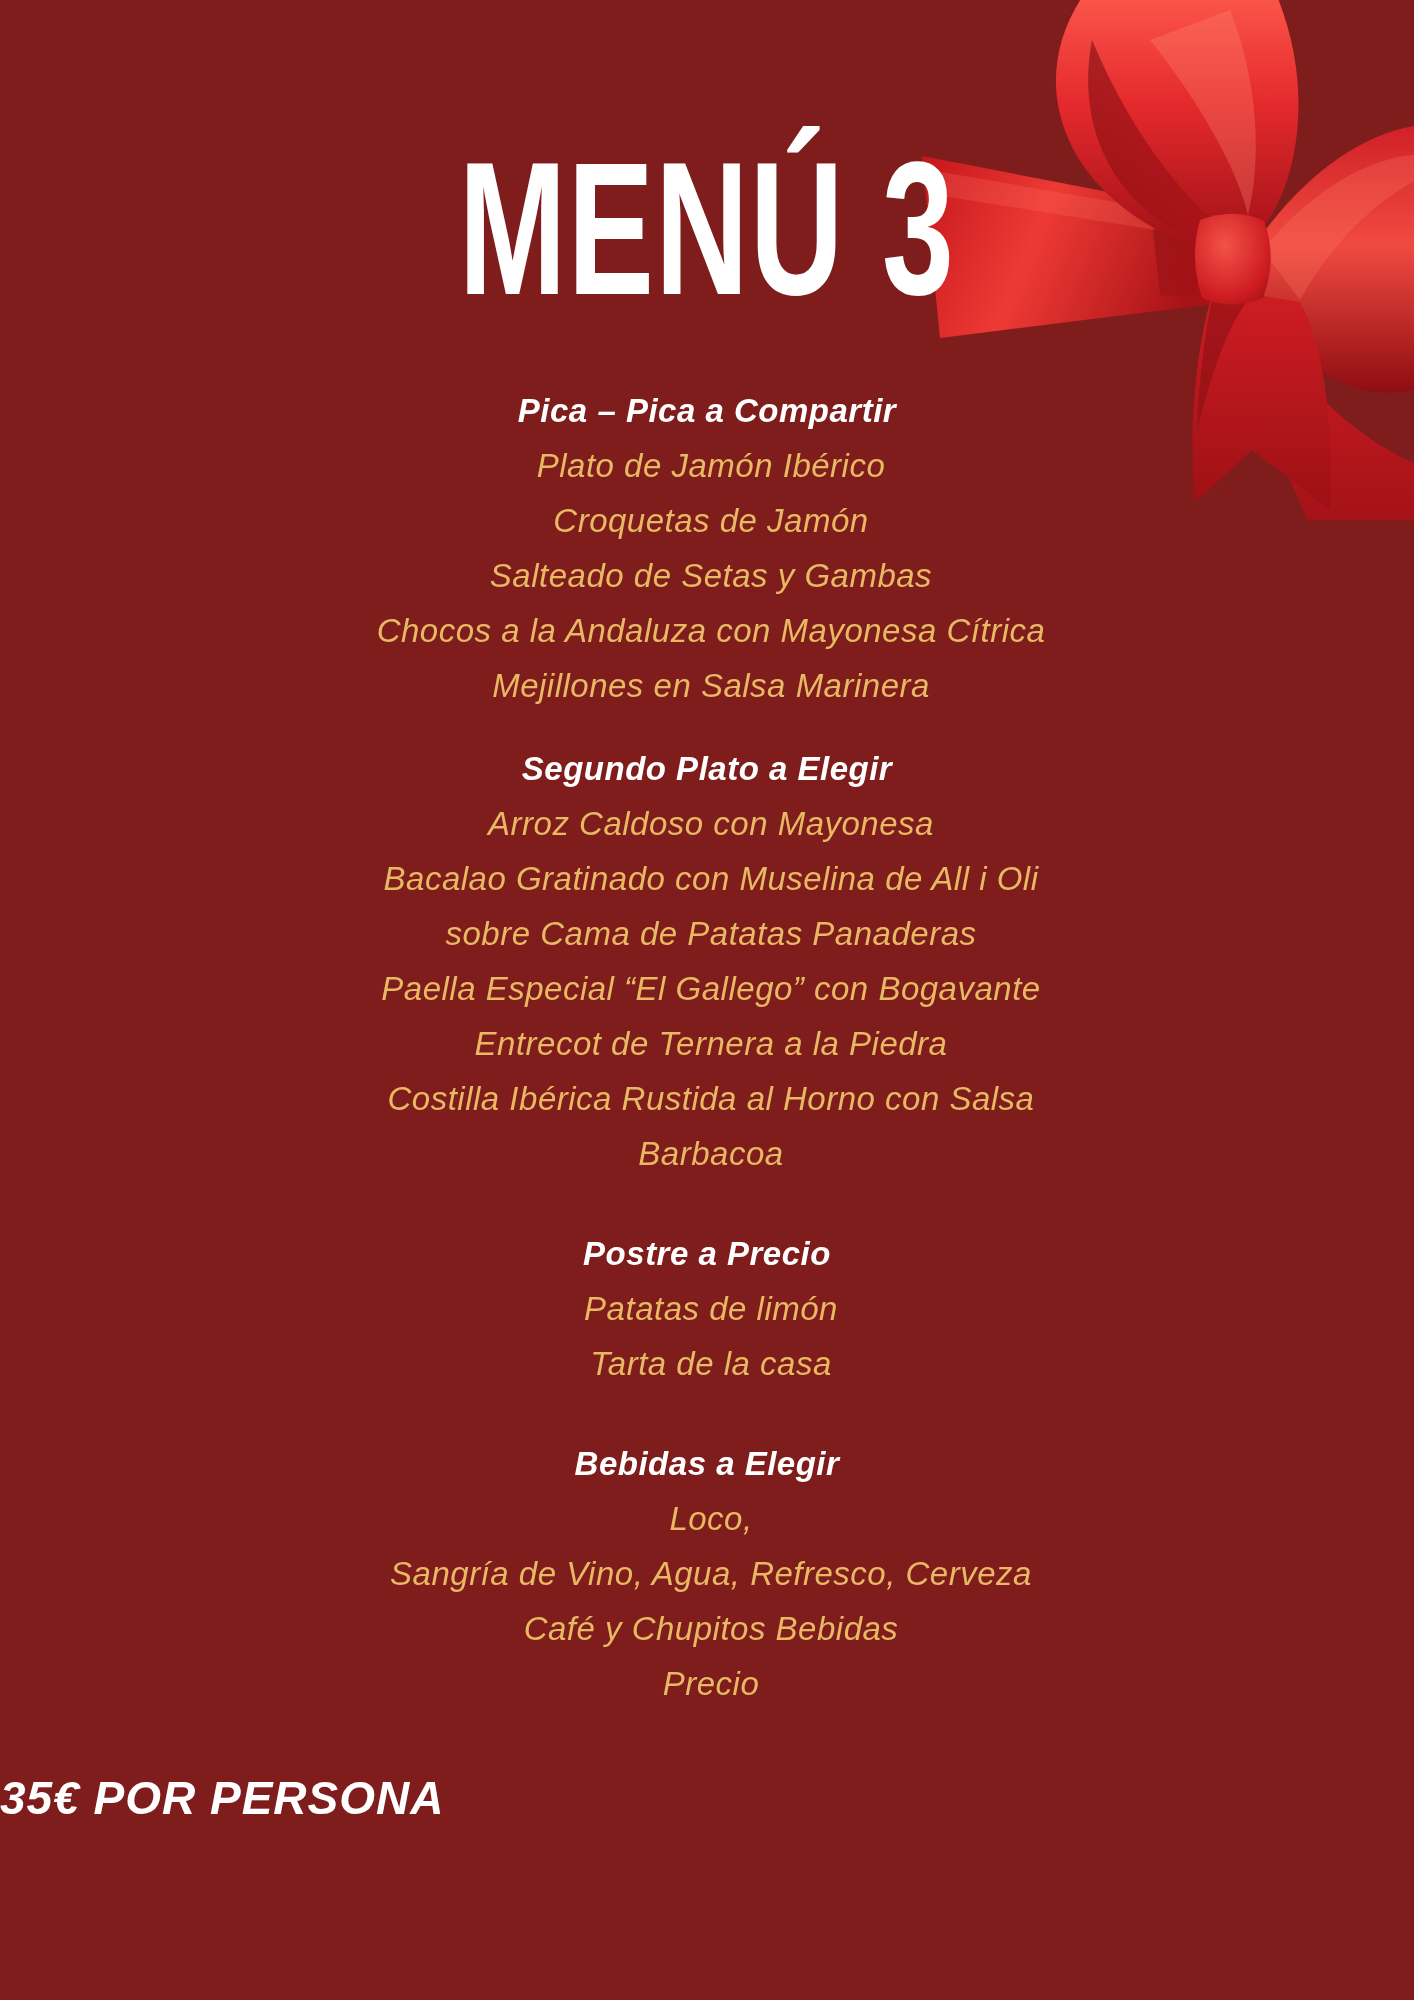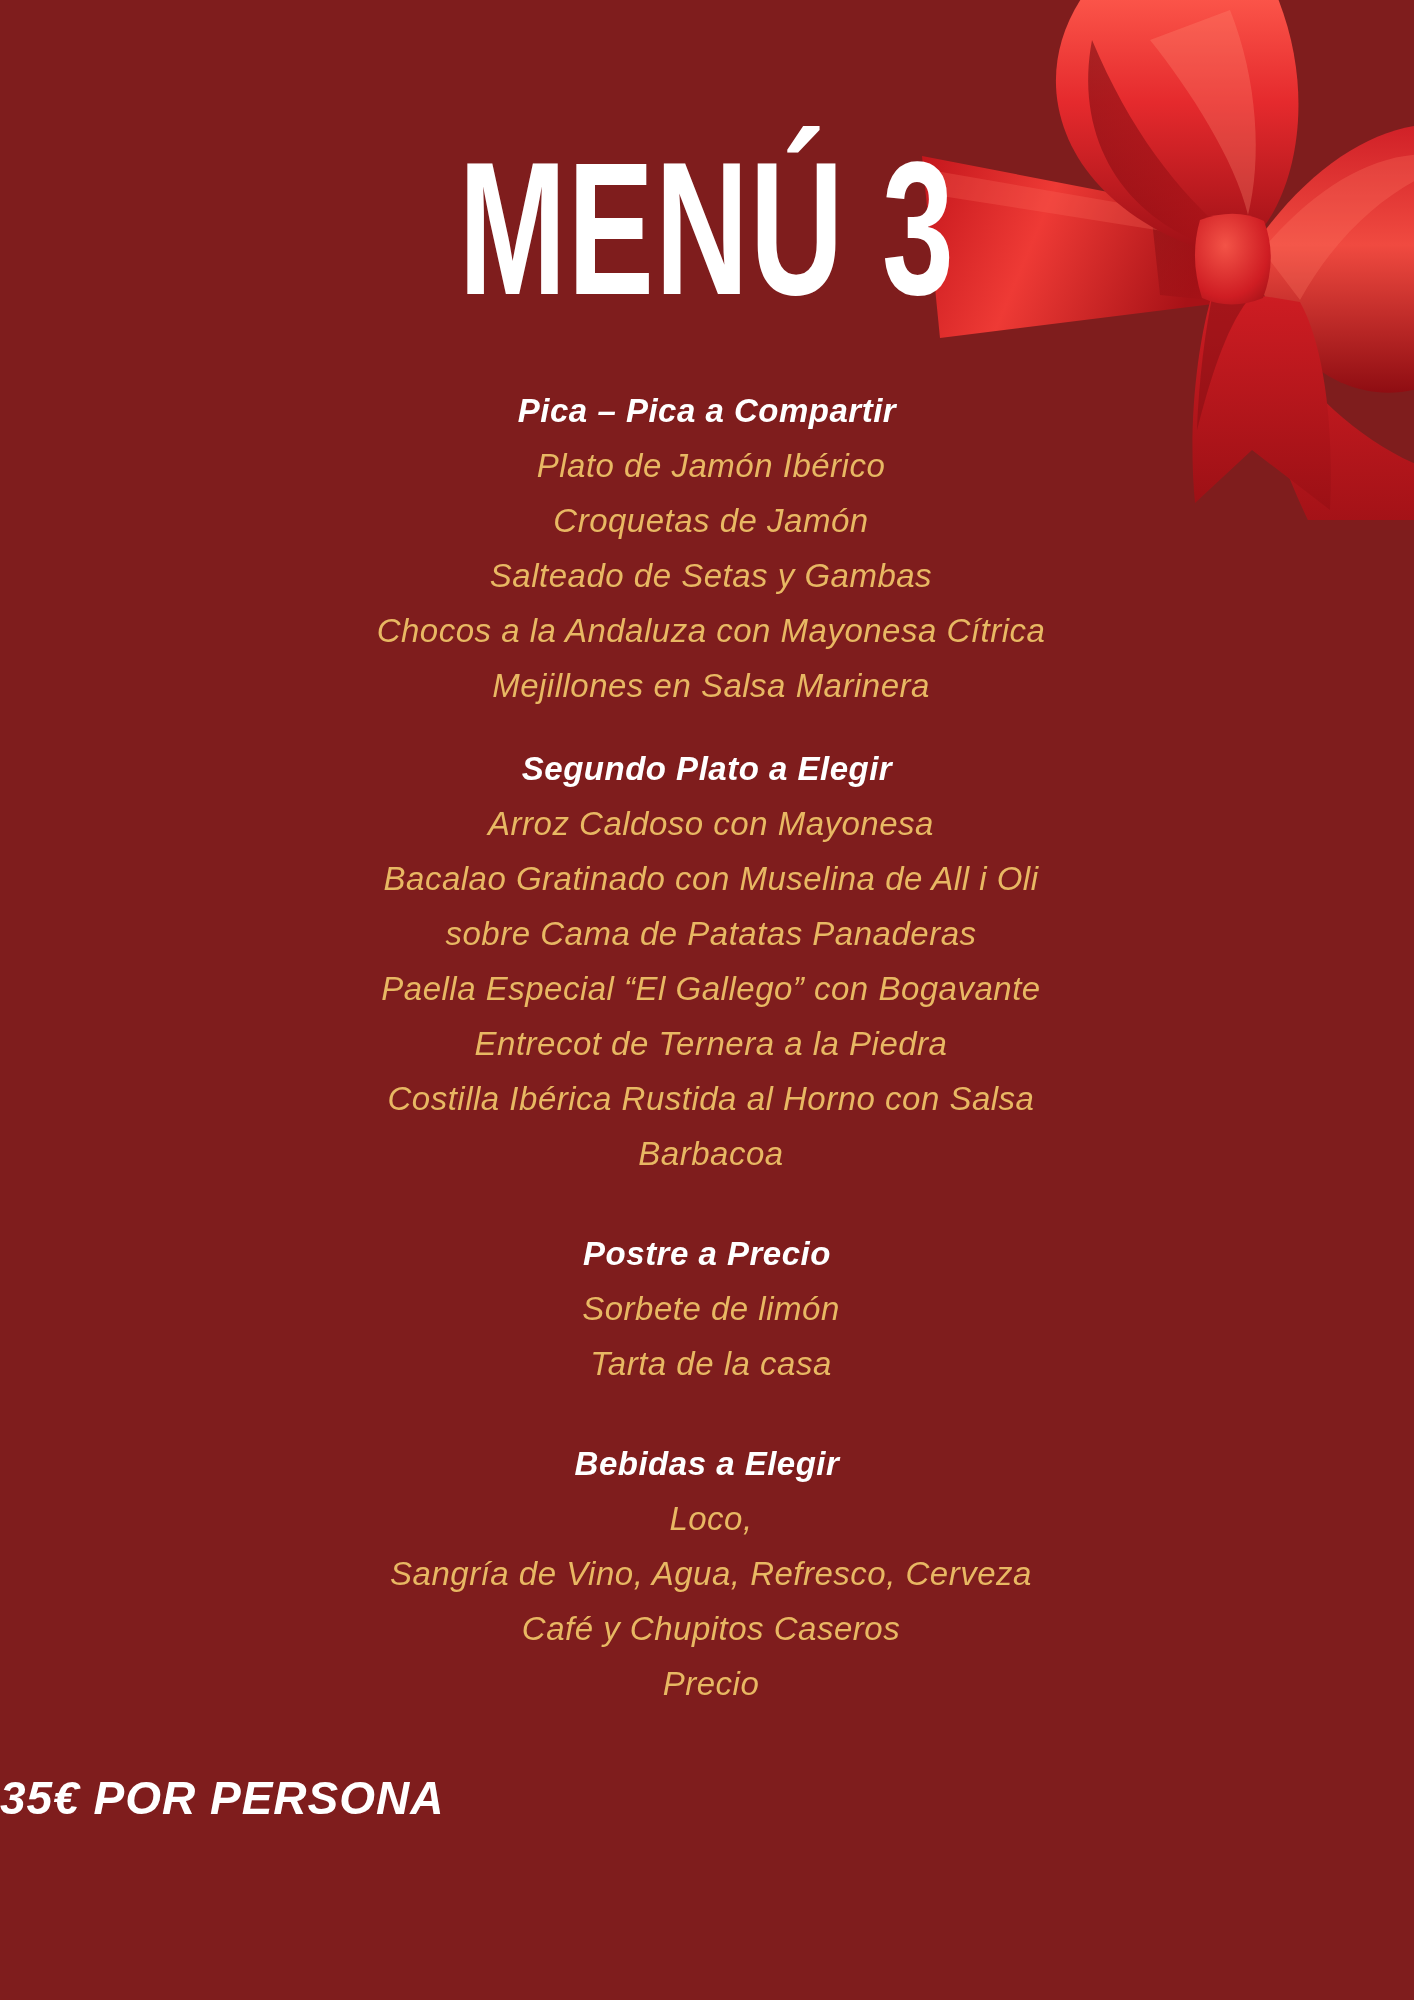--- a/index.html
+++ b/index.html
@@ -150,26 +150,26 @@
         <p class="menu-item">Arroz Caldoso con Mayonesa</p>
         <p class="menu-item">Bacalao Gratinado con Muselina de All i Oli</p>
         <p class="menu-item">sobre Cama de Patatas Panaderas</p>
         <p class="menu-item">Paella Especial “El Gallego” con Bogavante</p>
         <p class="menu-item">Entrecot de Ternera a la Piedra</p>
         <p class="menu-item">Costilla Ibérica Rustida al Horno con Salsa</p>
         <p class="menu-item">Barbacoa</p>
       </section>
       <section class="menu-section">
         <h2 class="section-heading">Postre a Precio</h2>
-        <p class="menu-item">Sorbete de limón</p>
+        <p class="menu-item">Patatas de limón</p>
         <p class="menu-item">Tarta de la casa</p>
       </section>
       <section class="menu-section">
         <h2 class="section-heading">Bebidas a Elegir</h2>
         <p class="menu-item">Loco,</p>
         <p class="menu-item">Sangría de Vino, Agua, Refresco, Cerveza</p>
-        <p class="menu-item">Café y Chupitos Caseros</p>
+        <p class="menu-item">Café y Chupitos Bebidas</p>
         <p class="menu-item">Precio</p>
       </section>
     </div>
 
   <div class="price">35€ POR PERSONA</div>
 </div>
 
 </body></html>

